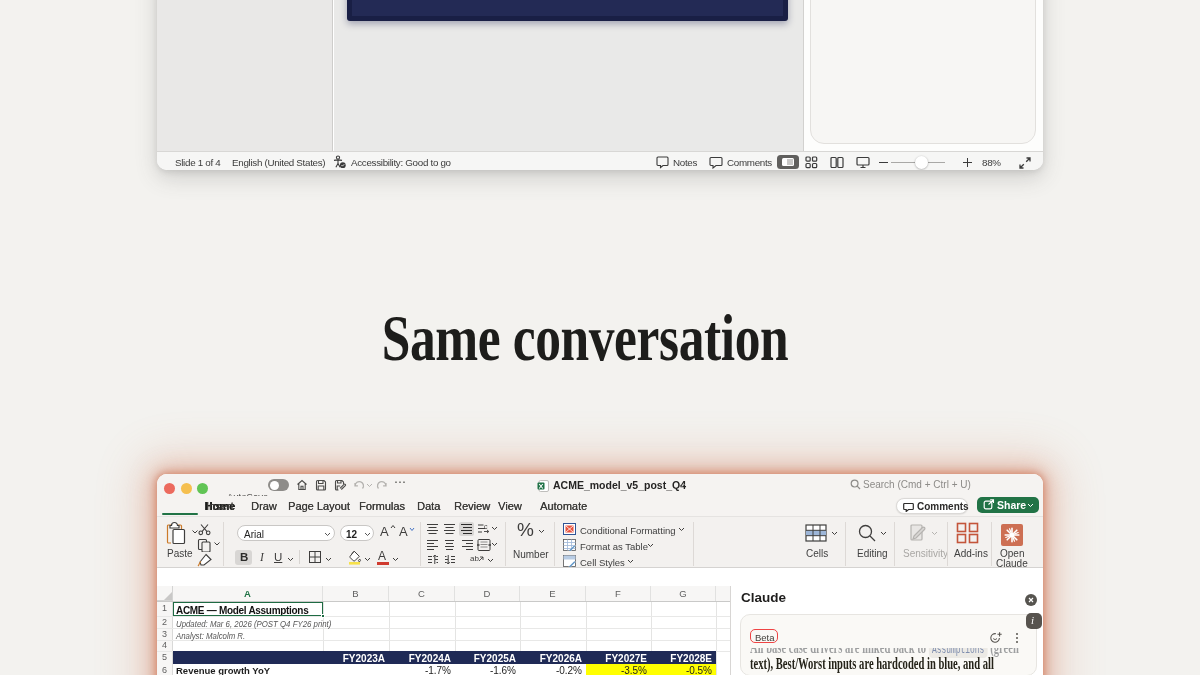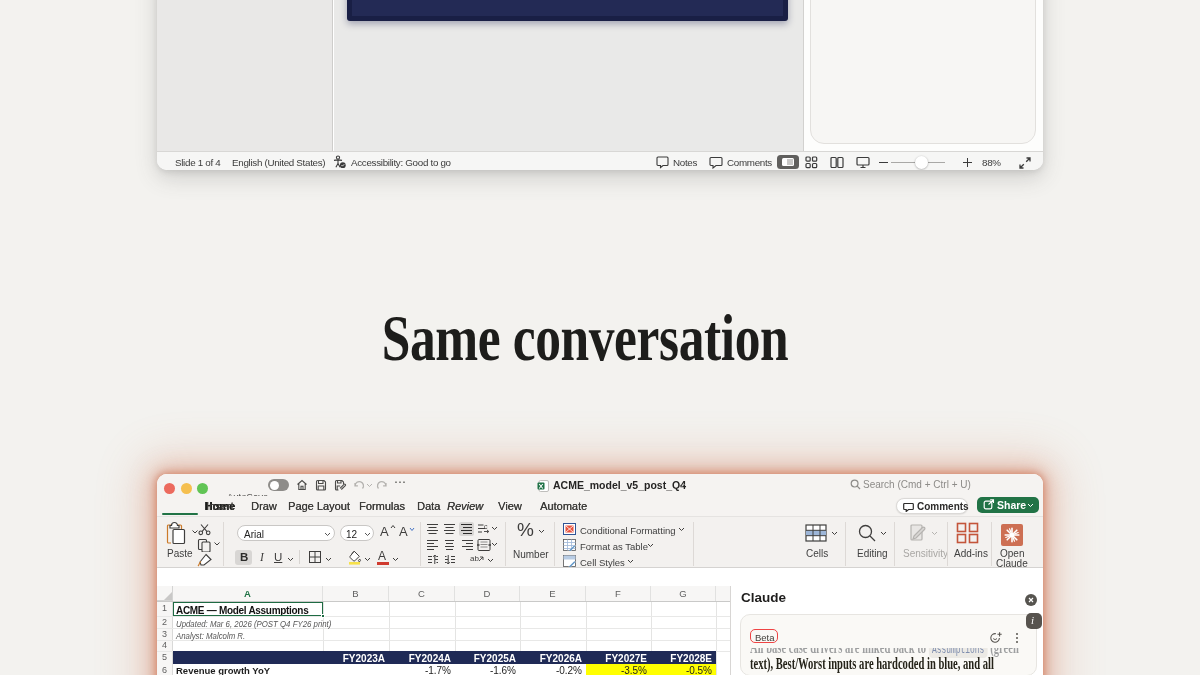--- a/index.html
+++ b/index.html
@@ -165,21 +165,21 @@
       </svg>
       <span class="abs" style="left:706px; top:4.5px; font-size:10px; color:#8d8b88;">Search (Cmd + Ctrl + U)</span>
     </div>
     <div id="xl-tabs">
       <span class="tabt" style="left:7.5px; font-weight:bold; color:#1c1c1b;margin-left:40px;">Home</span>
       <span class="tabt" style="left:49px;">Insert</span>
       <span class="tabt" style="left:94px;">Draw</span>
       <span class="tabt" style="left:131px;">Page Layout</span>
       <span class="tabt" style="left:202px;">Formulas</span>
       <span class="tabt" style="left:260px;">Data</span>
-      <span class="tabt" style="left:290px;font-style:italic;">Review</span>
+      <span class="tabt" style="left:297px;">Review</span>
       <span class="tabt" style="left:341px;">View</span>
       <span class="tabt" style="left:383px;">Automate</span>
       <div class="abs" style="left:5px; top:16.5px; width:36px; height:2.5px; background:#217346; border-radius:1px;"></div>
       <div class="abs" style="left:739px; top:2px; width:72px; height:15.5px; background:#fff; border:1px solid #dbd9d7; border-radius:8px; box-shadow:0 0.5px 1.5px rgba(0,0,0,0.12);">
         <svg class="abs" style="left:6px; top:3px;" width="11" height="10" viewBox="0 0 11 10" fill="none" stroke="#2c2b2a" stroke-width="1.2">
           <path d="M1.5 1.5 h8 a0.8 0.8 0 0 1 0.8 0.8 v4.4 a0.8 0.8 0 0 1 -0.8 0.8 h-4 l-2.3 2 v-2 h-1.7 a0.8 0.8 0 0 1 -0.8 -0.8 v-4.4 a0.8 0.8 0 0 1 0.8 -0.8 z"></path>
         </svg>
         <span class="abs" style="left:20px; top:2px; font-size:10px; font-weight:bold; color:#2c2b2a;">Comments</span>
       </div>
       <div class="abs" style="left:820px; top:0.5px; width:62px; height:16.5px; background:#217346; border-radius:5px;">
@@ -223,21 +223,21 @@
       </svg>
       <div class="gsep" style="left:66px;"></div>
 
       <div class="combo" style="left:80px; top:8px; width:98px; height:16px;">
         <span class="abs" style="left:6px; top:2.5px;">Arial</span>
         <svg class="abs" style="left:86px; top:5.5px;" width="7" height="5" viewBox="0 0 7 5" fill="none" stroke="#555" stroke-width="1">
             <path d="M1 1 L3.5 3.5 L6 1"></path>
           </svg>
       </div>
       <div class="combo" style="left:183px; top:8px; width:34px; height:16px;">
-        <span class="abs" style="left:5px; top:2.5px;">12</span>
+        <span class="abs" style="left:5px; top:2.5px;font-weight:bold;">12</span>
         <svg class="abs" style="left:23px; top:5.5px;" width="7" height="5" viewBox="0 0 7 5" fill="none" stroke="#555" stroke-width="1">
             <path d="M1 1 L3.5 3.5 L6 1"></path>
           </svg>
       </div>
       <span class="abs" style="left:223px; top:7px; font-size:13px; color:#3f3e3d;">A</span>
       <svg class="abs" style="left:233px; top:7px;" width="6" height="5" viewBox="0 0 6 5" fill="none" stroke="#3f3e3d" stroke-width="1">
           <path d="M1 4 L3 1.5 L5 4"></path>
         </svg>
       <span class="abs" style="left:242px; top:7px; font-size:13px; color:#3f3e3d;">A</span>
       <svg class="abs" style="left:252px; top:10px;" width="6" height="5" viewBox="0 0 6 5" fill="none" stroke="#4472c4" stroke-width="1">

